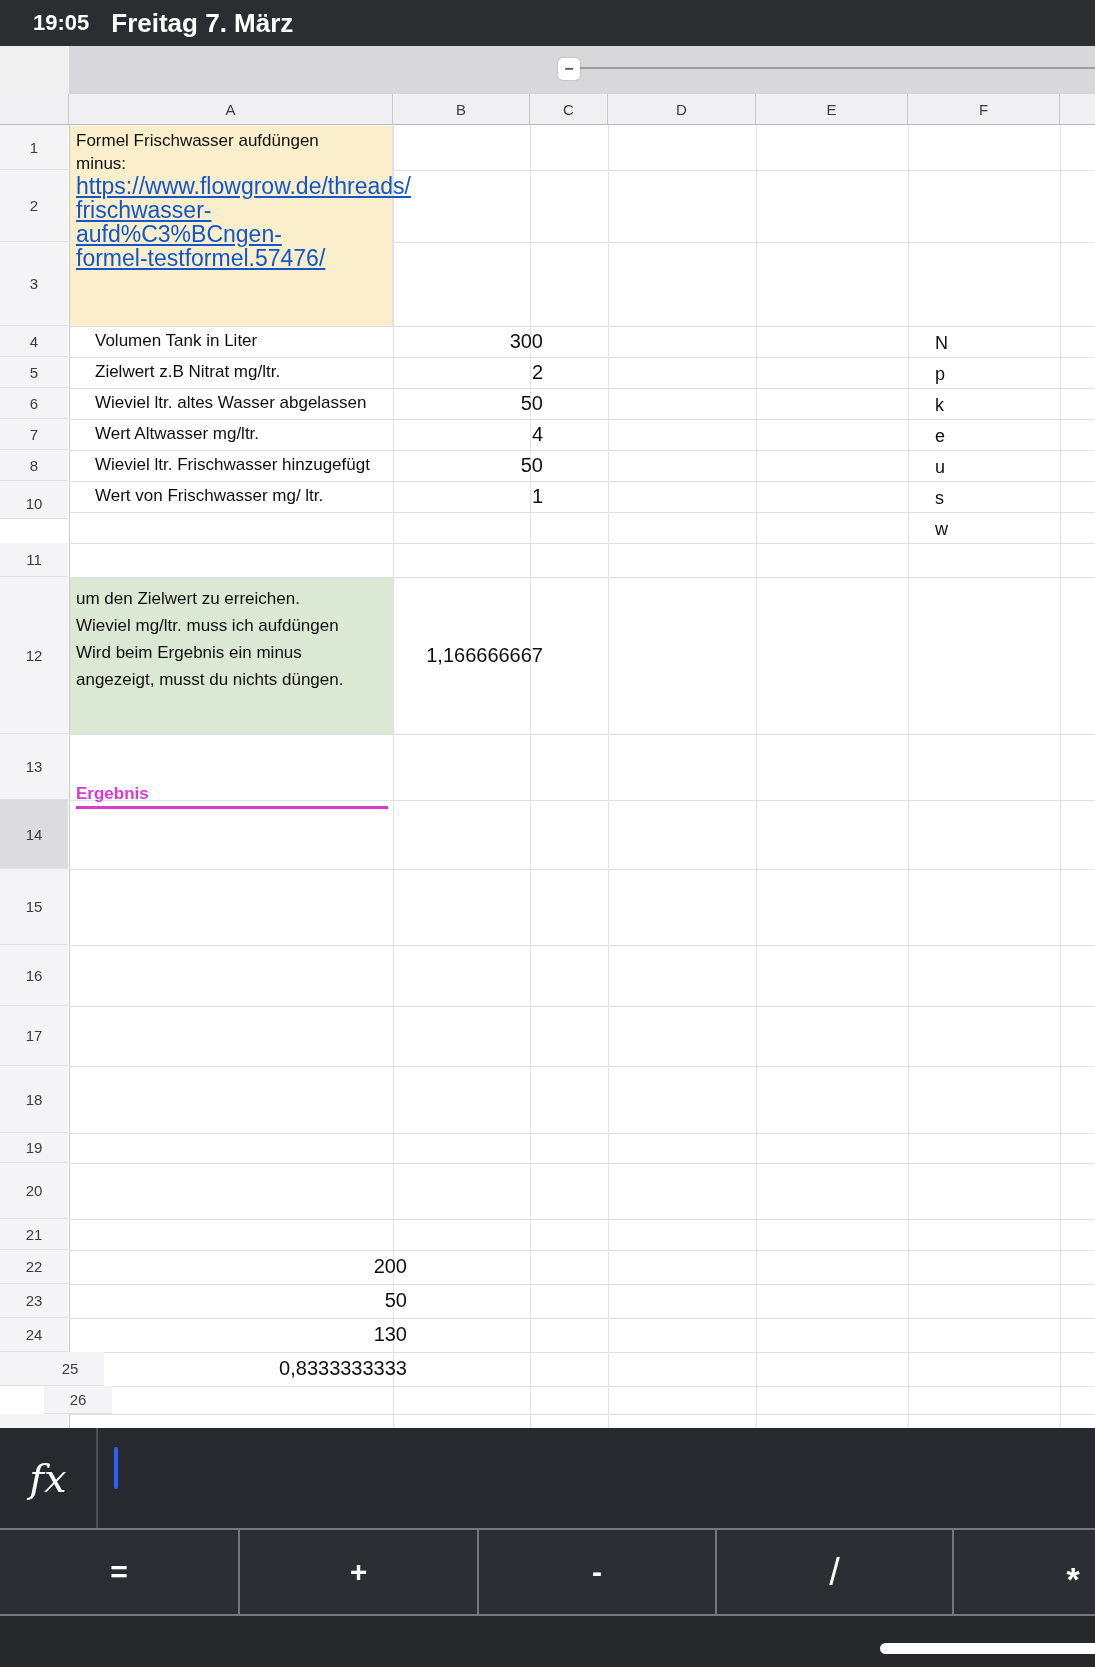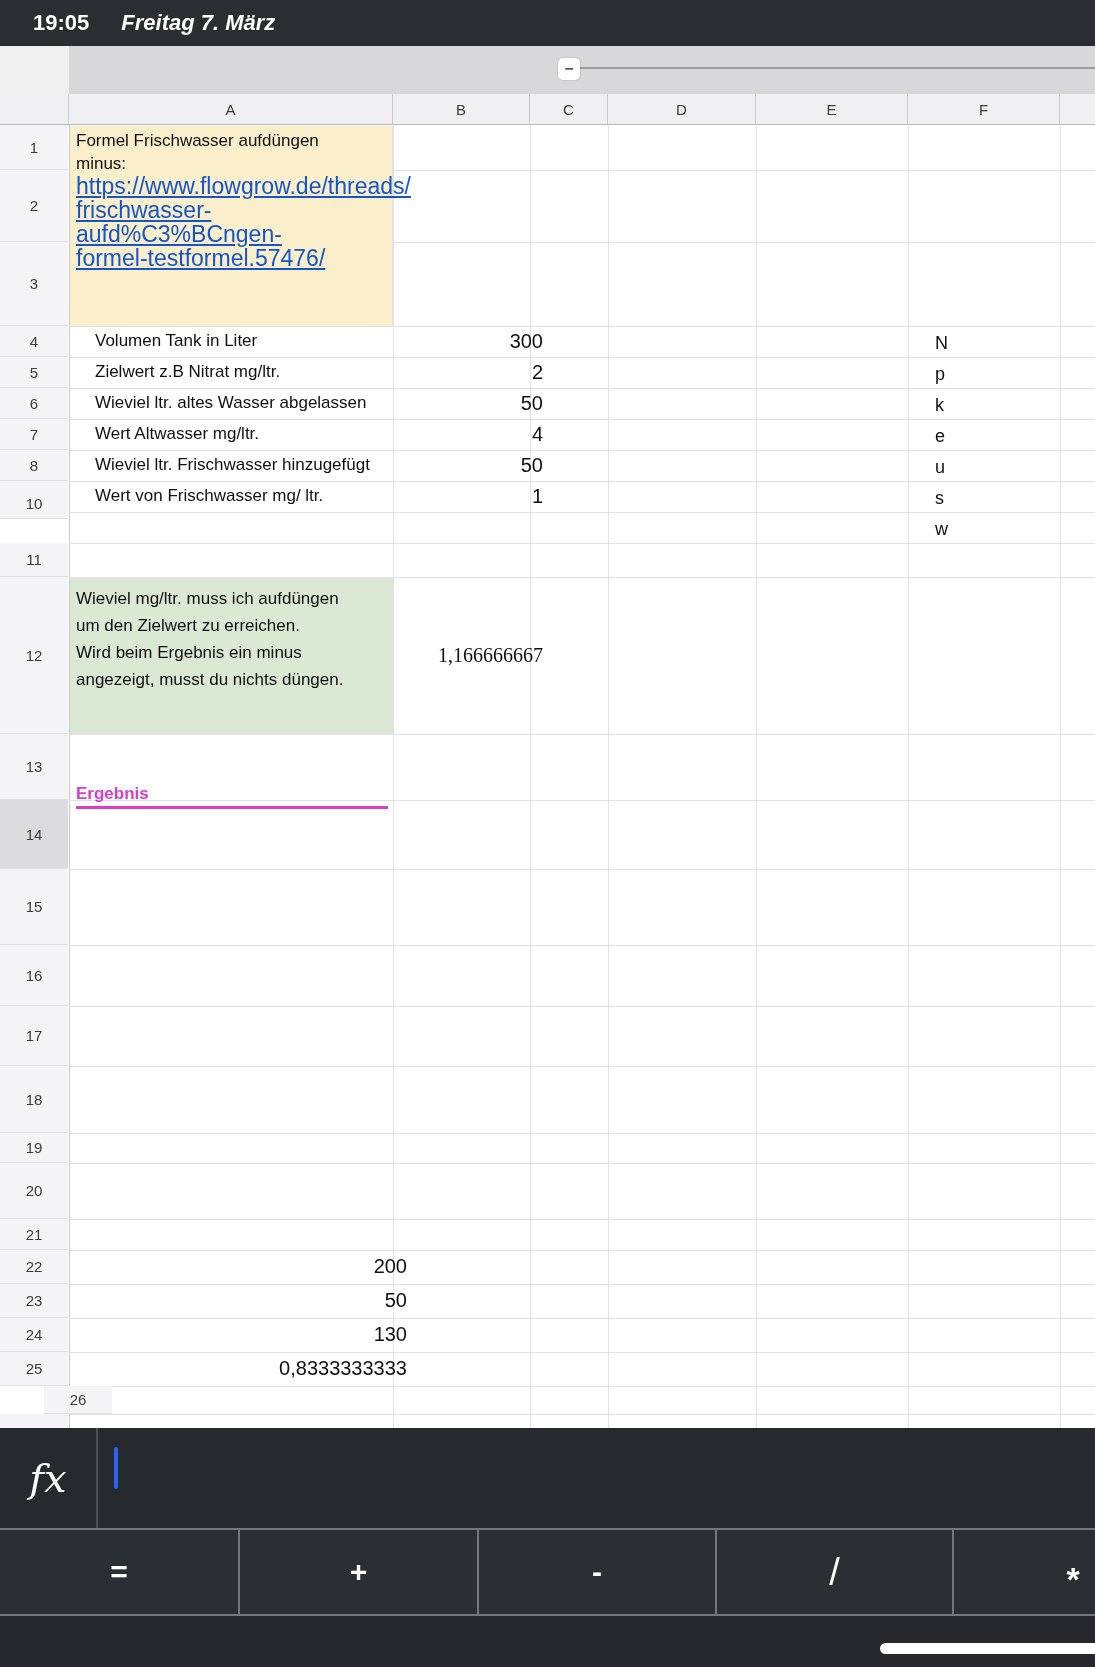--- a/index.html
+++ b/index.html
@@ -3,21 +3,21 @@
 <meta charset="utf-8">
 <style>
   html,body{margin:0;padding:0;}
   body{width:1095px;height:1667px;position:relative;overflow:hidden;background:#fff;
        font-family:"Liberation Sans", sans-serif;}
   .abs{position:absolute;}
   
   .statusbar{left:0;top:0;width:1095px;height:46px;background:#2b2d31;color:#fff;
              display:flex;align-items:center;}
   .statusbar .time{margin-left:33px;font-size:22px;font-weight:bold;}
-  .statusbar .date{margin-left:32px;font-size:22px;font-weight:bold;font-style:italic;}
+  .statusbar .date{margin-left:22px;font-size:26px;font-weight:bold;}
   
   .strip{left:0;top:46px;width:1095px;height:48px;background:#d8d8da;}
   .strip-left{left:0;top:46px;width:69px;height:48px;background:#f0f0f1;}
   .strip-line{left:580px;top:67px;width:515px;height:2px;background:#9b9ea1;}
   .collapse-handle{left:558px;top:58px;width:22px;height:22px;background:#fff;border-radius:5px;
       box-shadow:0 0 2px rgba(0,0,0,.25);display:flex;align-items:center;justify-content:center;
       color:#555;font-size:16px;font-weight:bold;line-height:1;}
   
   .sheet{left:0;top:94px;width:1095px;height:1334px;background:#fff;overflow:hidden;}
   
@@ -139,21 +139,21 @@
   <div class="abs rown" style="top:775px;height:75px;">15</div>
   <div class="abs rown" style="top:851px;height:60px;">16</div>
   <div class="abs rown" style="top:912px;height:59px;">17</div>
   <div class="abs rown" style="top:972px;height:66px;">18</div>
   <div class="abs rown" style="top:1039px;height:29px;">19</div>
   <div class="abs rown" style="top:1069px;height:55px;">20</div>
   <div class="abs rown" style="top:1125px;height:30px;">21</div>
   <div class="abs rown" style="top:1156px;height:33px;">22</div>
   <div class="abs rown" style="top:1190px;height:33px;">23</div>
   <div class="abs rown" style="top:1224px;height:33px;">24</div>
-  <div class="abs rown" style="top:1258px;height:33px;">25</div>
+  <div class="abs rown" style="top:1258px;height:33px;padding-left:36px;">25</div>
   <div class="abs rown" style="top:1292px;height:27px;margin-left:44px;">26</div>
   <div class="abs rown" style="top:1320px;height:40px;">27</div>
 
   <div class="abs fill" style="top:32px;height:200px;background:#fbeeca;"></div>
   <div class="abs fill" style="top:484px;height:156px;background:#dbe8d3;"></div>
 
   <div class="abs alines" style="top:35px;">
     <div>Formel Frischwasser aufdüngen</div>
     <div>minus:</div>
   </div>
@@ -183,30 +183,30 @@
   <div class="abs bnum vcenter right" style="top:356px;height:30px;">50</div>
   <div class="abs flet vcenter" style="top:358px;height:30px;">u</div>
 
   <div class="abs atext vcenter" style="top:387px;height:30px;">Wert von Frischwasser mg/ ltr.</div>
   <div class="abs bnum vcenter right" style="top:387px;height:30px;">1</div>
   <div class="abs flet vcenter" style="top:389px;height:30px;">s</div>
 
   <div class="abs flet vcenter" style="top:420px;height:30px;">w</div>
 
   <div class="abs alines" style="top:491px;line-height:27px;">
+    <div>um den Zielwert zu erreichen.</div>
     <div>Wieviel mg/ltr. muss ich aufdüngen</div>
-    <div>um den Zielwert zu erreichen.</div>
     <div>Wird beim Ergebnis ein minus</div>
     <div>angezeigt, musst du nichts düngen.</div>
   </div>
   <div class="abs result-line">
     <span class="result-word">Ergebnis</span>
     <span class="result-underline"></span>
   </div>
-  <div class="abs bnum vcenter right" style="top:483px;height:156px;font-family:Liberation Serif, serif;">1,166666667</div>
+  <div class="abs bnum vcenter right" style="top:483px;height:156px;">1,166666667</div>
 
   <div class="abs anum vcenter right" style="top:1156px;height:33px;">200</div>
   <div class="abs anum vcenter right" style="top:1190px;height:33px;">50</div>
   <div class="abs anum vcenter right" style="top:1224px;height:33px;">130</div>
   <div class="abs anum vcenter right" style="top:1258px;height:33px;">0,8333333333</div>
 </div>
 
 <div class="abs fxbar"></div>
 <div class="abs fxlabel">fx</div>
 <div class="abs fxdivider"></div>

